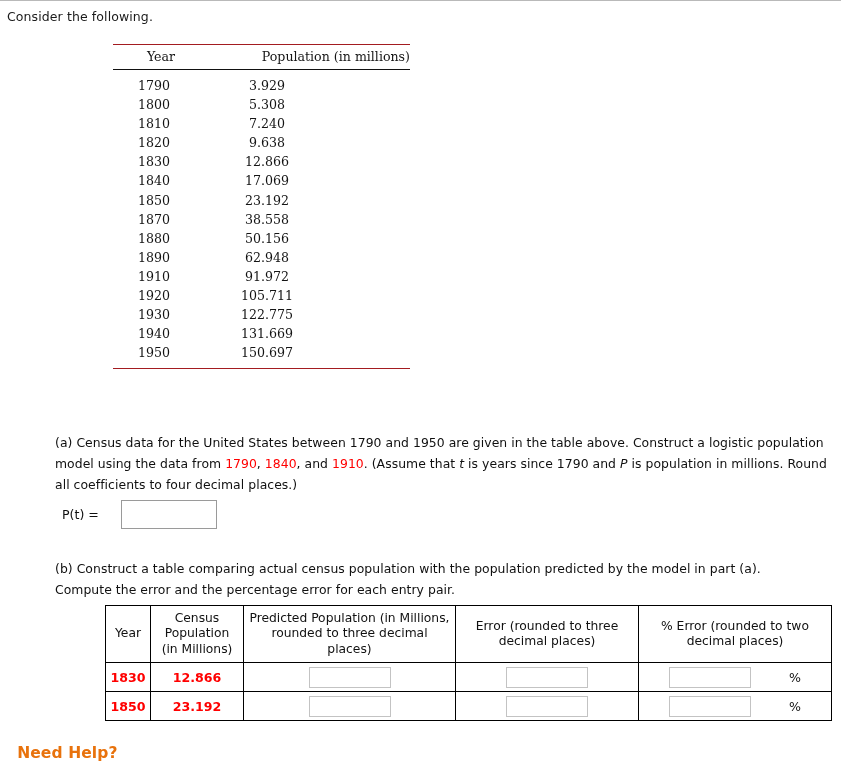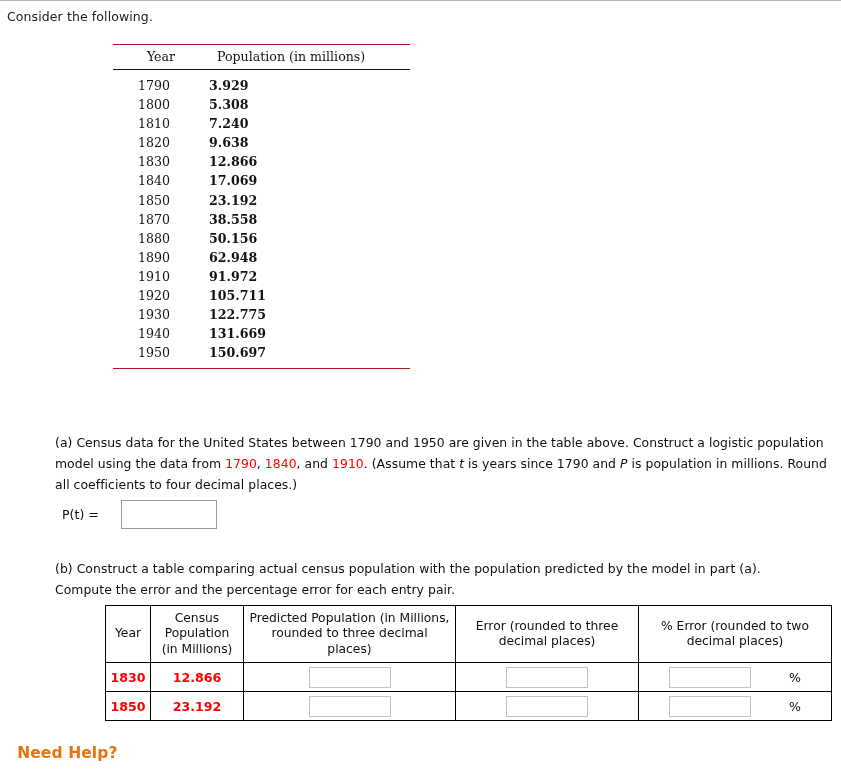--- a/index.html
+++ b/index.html
@@ -48,29 +48,29 @@
     color: #141414;
     border-top: 1.6px solid #a31b20;
     border-bottom: 1.6px solid #a31b20;
   }
   .census-table thead th {
     font-weight: normal;
     padding: 4px 0 5px 0;
     border-bottom: 1.5px solid #111111;
   }
   .census-table th.c-year { width: 96px; text-align: center; }
-  .census-table th.c-pop  { text-align: left; padding-left: 8px; }
+  .census-table th.c-pop  { text-align: right; padding-left: 8px; }
   .census-table tbody tr:first-child td { padding-top: 8px; }
   .census-table tbody tr:last-child  td { padding-bottom: 8px; }
   .census-table td {
     padding: 2.05px 0;
     line-height: 15px;
   }
   .census-table td.v-year { text-align: left;  padding-left: 25px; }
-  .census-table td.v-pop  { text-align: left; padding-right: 85px; font-weight: bold; }
+  .census-table td.v-pop  { text-align: center; padding-right: 85px; }
 
   
   .para {
     position: absolute;
     left: 55px;
     font-size: 12.4px;
     line-height: 21px;
     color: #101010;
     letter-spacing: 0.05px;
   }

